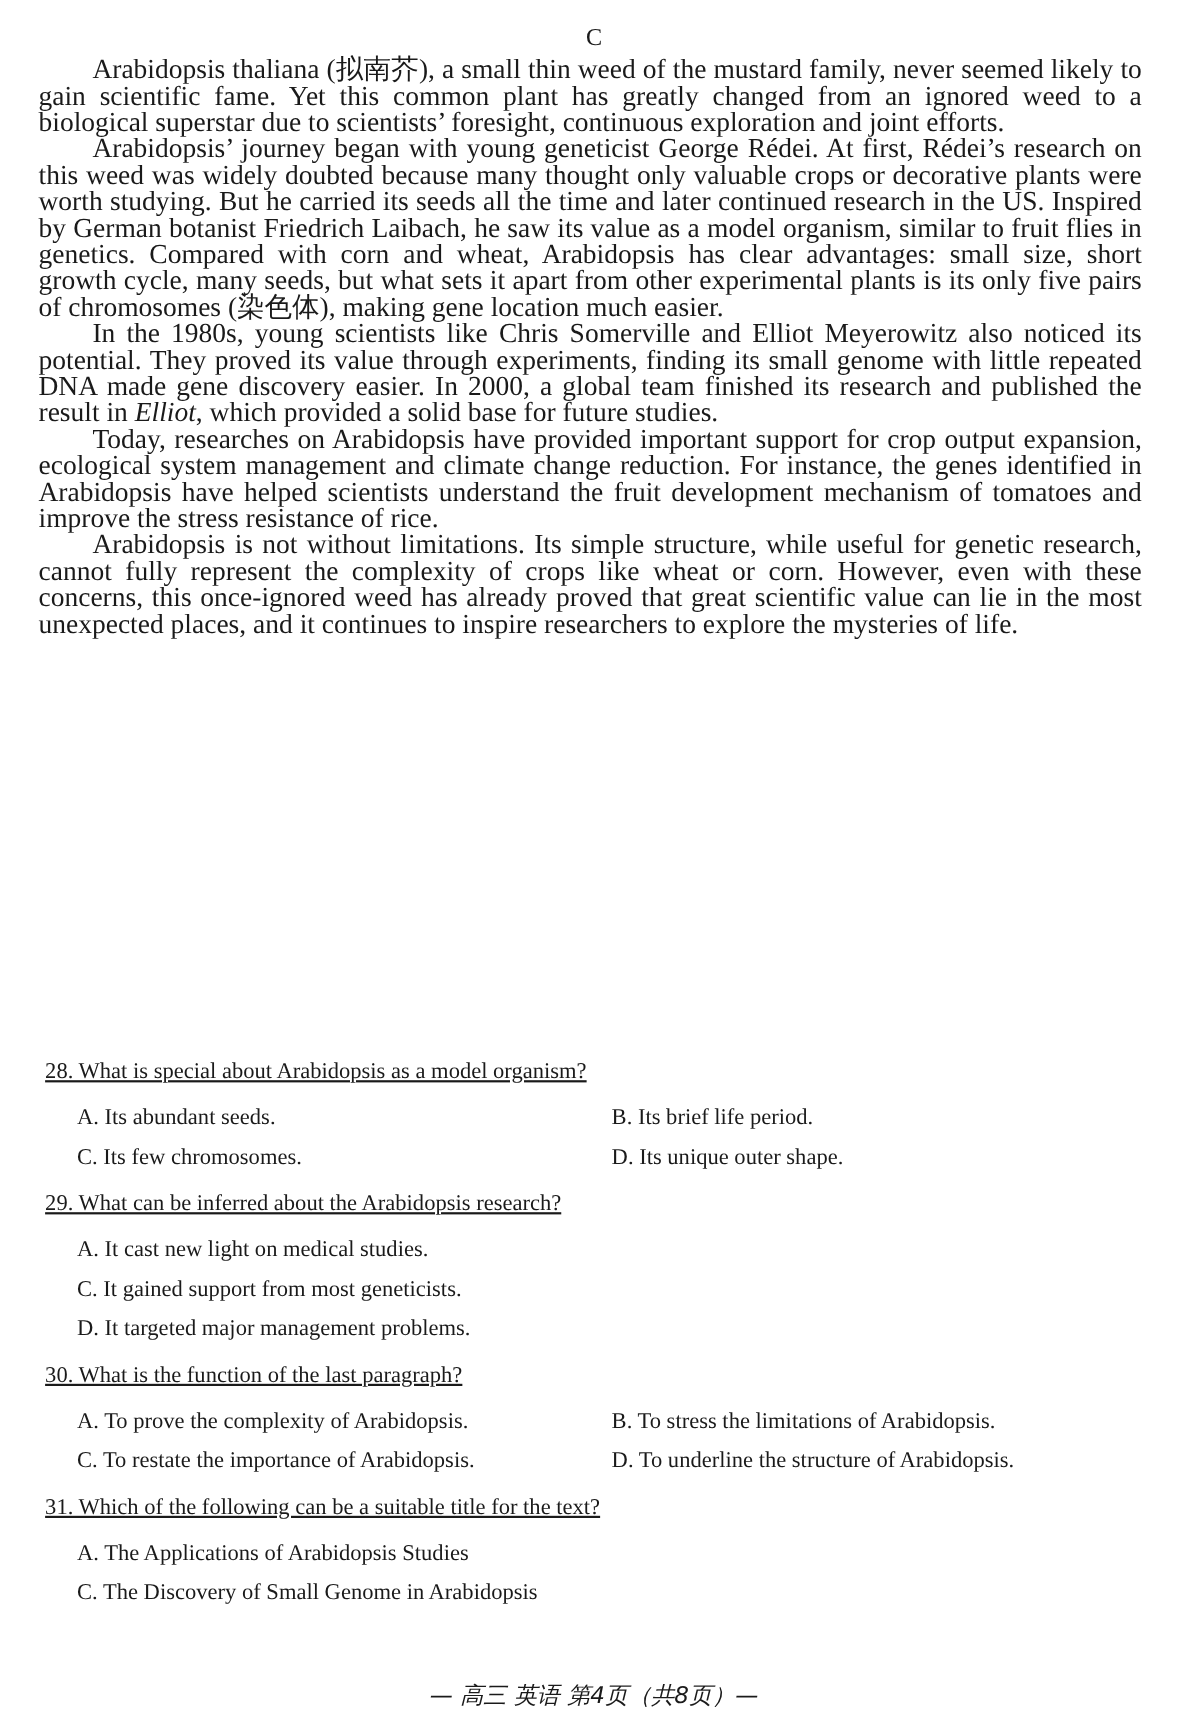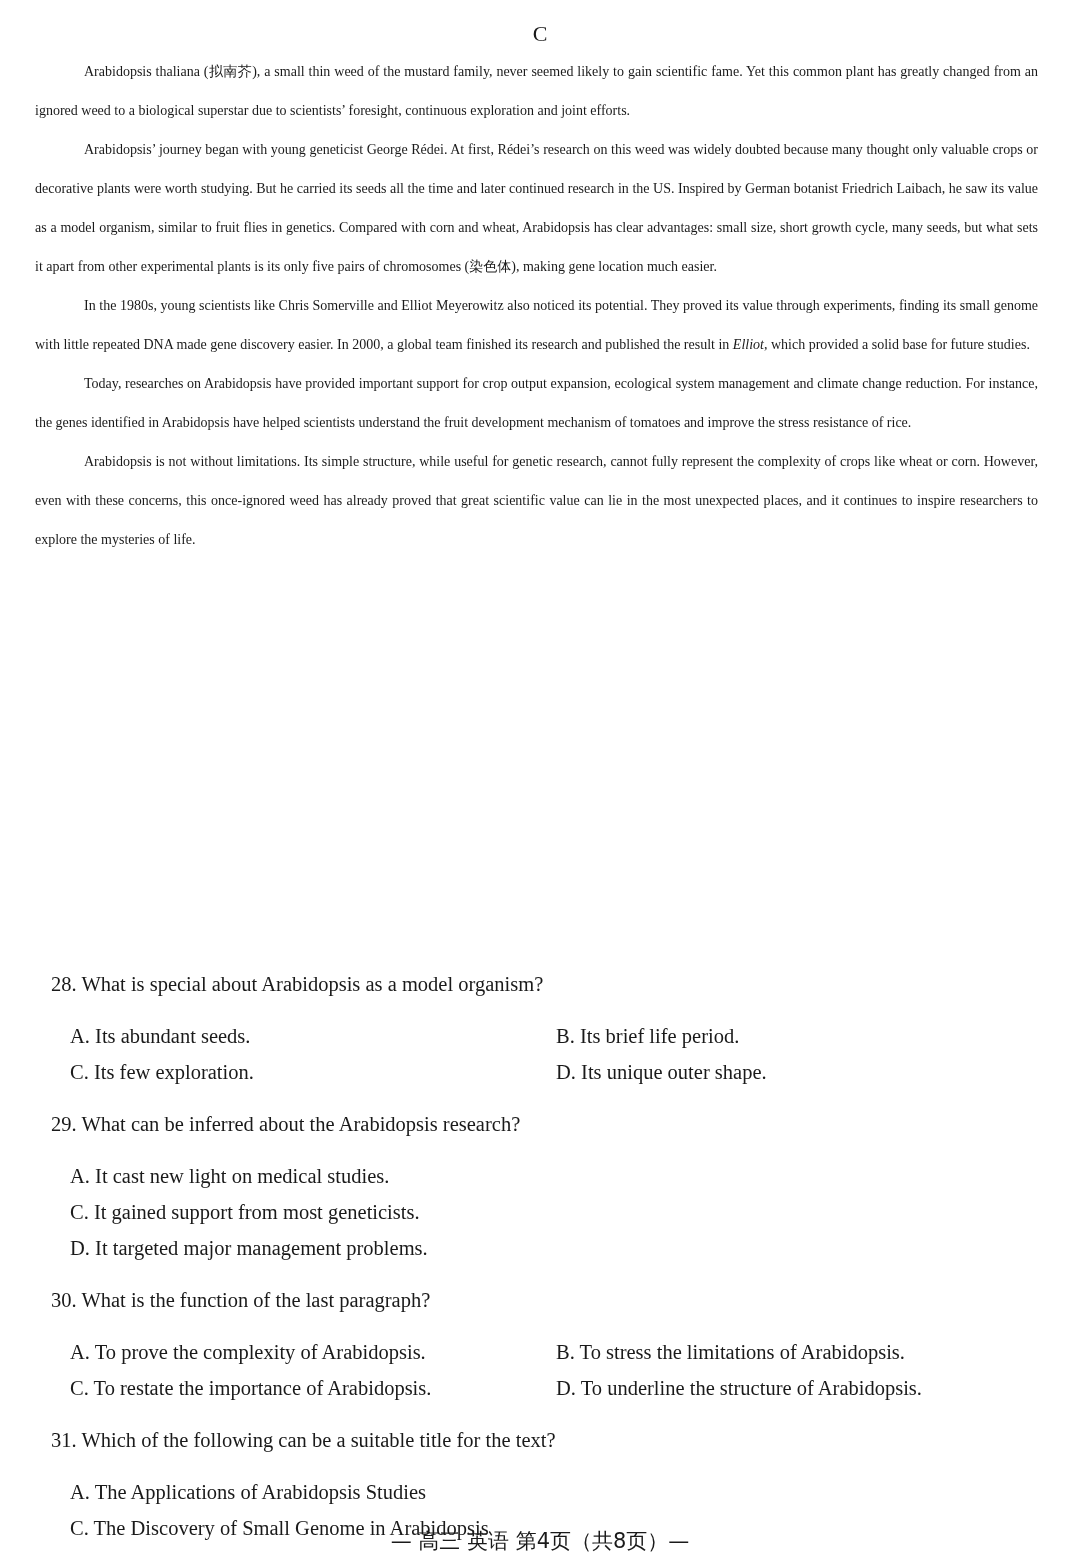--- a/index.html
+++ b/index.html
@@ -8,36 +8,37 @@
     font-family: "Liberation Serif", "DejaVu Serif", serif;
     color: #1a1a1a;
   }
   .page { position: relative; width: 1080px; height: 1566px; }
   .section-letter {
     position: absolute; top: 20px; left: 0; width: 1080px;
     text-align: center; font-size: 22px; line-height: 28px;
   }
   .passage {
     position: absolute; left: 35px; top: 52px; width: 1003px;
-    font-size: 14px; line-height: 39px;
+    font-size: 25px; line-height: 24px;
   }
   .passage p { margin: 0; text-indent: 49px; text-align: justify; }
   .passage p em { font-style: italic; }
   .questions {
     position: absolute; left: 35px; top: 950px; width: 1003px;
     font-size: 20.5px; line-height: 36px;
   }
-  .q-stem { margin: 16px; }
+  .q-stem { margin: 6px; text-decoration: underline; }
   .opts { margin: 0; padding-left: 35px; }
   .opts.two-col { display: grid; grid-template-columns: 486px 1fr; }
   .opt { margin: 0; white-space: nowrap; font-family: Liberation Serif, serif; }
   .footer {
     position: absolute; top: 1526px; left: 0; width: 1080px;
     text-align: center; font-size: 21px; line-height: 30px;
     font-family: "DejaVu Sans", sans-serif;
+    font-style: italic;
   }
 </style>
 </head>
 <body>
 
 <div class="page">
   <div class="section-letter">C</div>
 
   <div class="passage">
     <p>Arabidopsis thaliana (拟南芥), a small thin weed of the mustard family, never seemed likely to gain scientific fame. Yet this common plant has greatly changed from an ignored weed to a biological superstar due to scientists’ foresight, continuous exploration and joint efforts.</p>
@@ -46,21 +47,21 @@
     <p>Today, researches on Arabidopsis have provided important support for crop output expansion, ecological system management and climate change reduction. For instance, the genes identified in Arabidopsis have helped scientists understand the fruit development mechanism of tomatoes and improve the stress resistance of rice.</p>
     <p>Arabidopsis is not without limitations. Its simple structure, while useful for genetic research, cannot fully represent the complexity of crops like wheat or corn. However, even with these concerns, this once-ignored weed has already proved that great scientific value can lie in the most unexpected places, and it continues to inspire researchers to explore the mysteries of life.</p>
   </div>
 
   <div class="questions">
     <div>
       <p class="q-stem">28. What is special about Arabidopsis as a model organism?</p>
       <div class="opts two-col">
         <p class="opt">A. Its abundant seeds.</p>
         <p class="opt">B. Its brief life period.</p>
-        <p class="opt">C. Its few exploration.</p>
+        <p class="opt">C. Its few chromosomes.</p>
         <p class="opt">D. Its unique outer shape.</p>
       </div>
     </div>
     <div>
       <p class="q-stem">29. What can be inferred about the Arabidopsis research?</p>
       <div class="opts">
         <p class="opt">A. It cast new light on medical studies.</p>
         <p class="opt">C. It gained support from most geneticists.</p>
         <p class="opt">D. It targeted major management problems.</p>
       </div>

